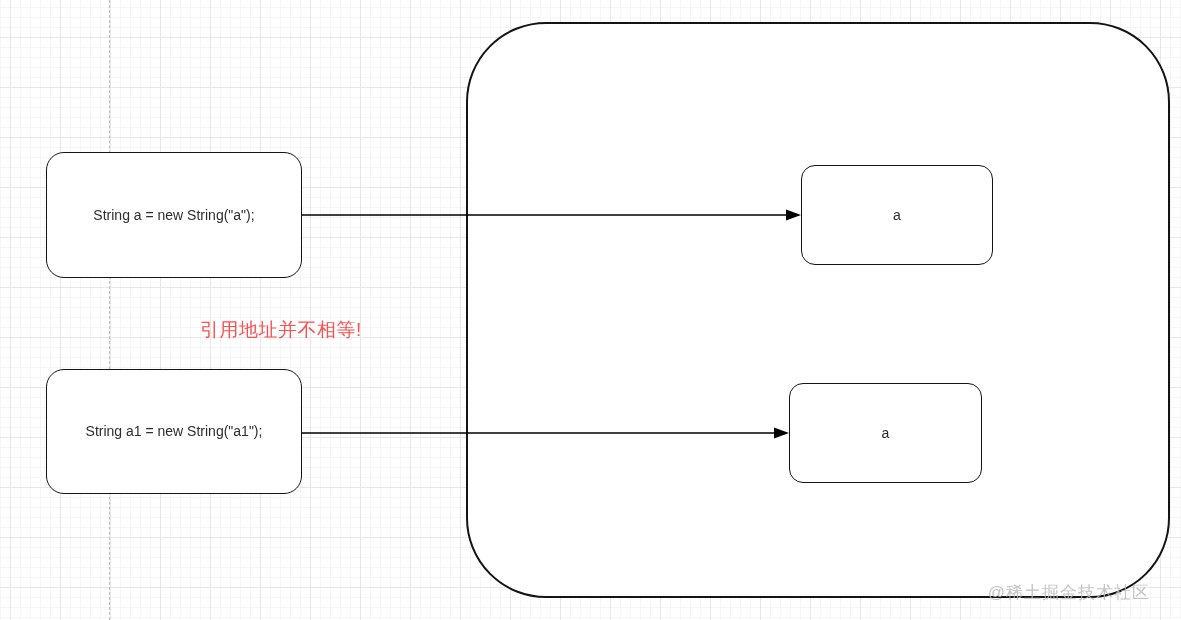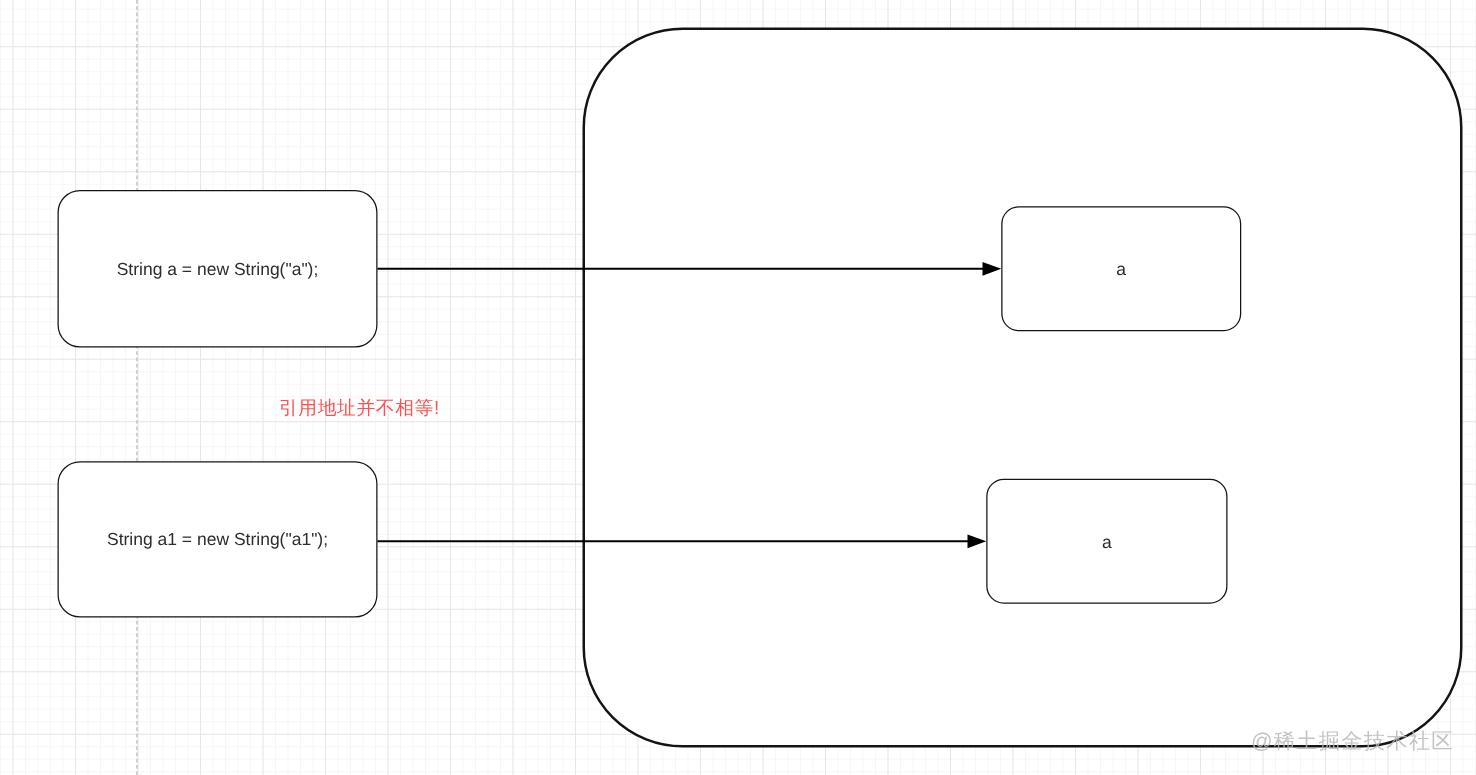--- a/index.html
+++ b/index.html
@@ -67,27 +67,26 @@
     top: 0;
     width: 1181px;
     height: 620px;
     pointer-events: none;
   }
   .annotation {
     position: absolute;
     left: 200px;
     top: 317px;
     width: 175px;
-    text-align: center;
-    font-size: 15px;
+    font-size: 19px;
     letter-spacing: 0.5px;
   }
   .watermark {
     position: absolute;
-    right: 18px;
+    right: 31px;
     top: 581px;
     font-size: 17px;
     letter-spacing: 1px;
     opacity: 0.85;
   }
 </style>
 </head>
 <body>
 
 <div class="canvas">

